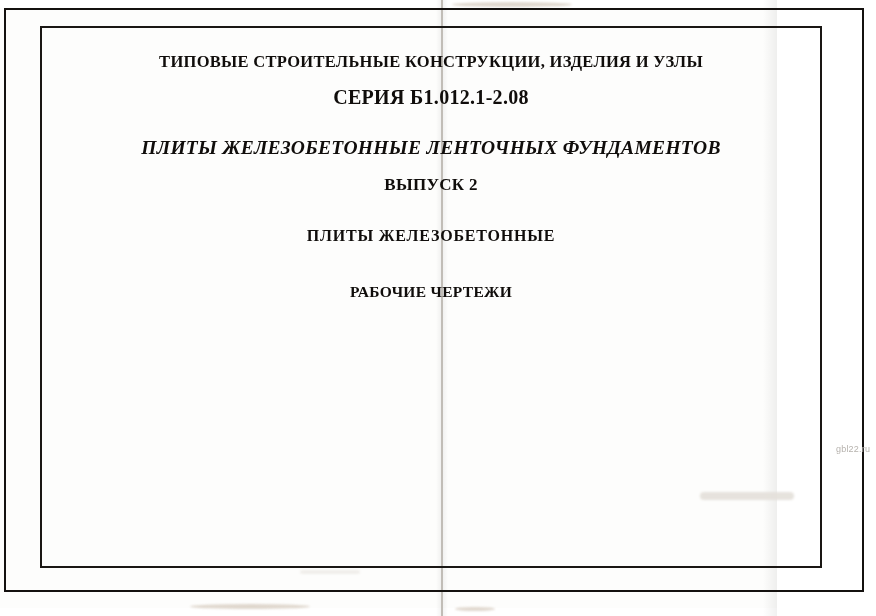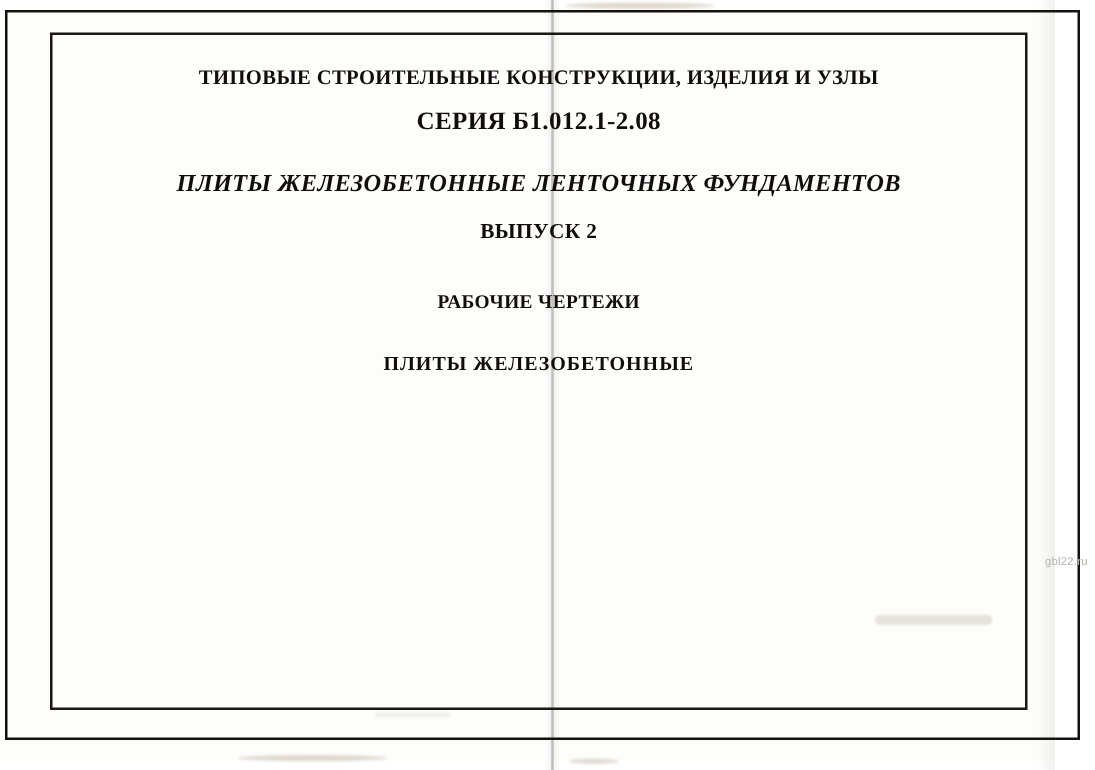--- a/index.html
+++ b/index.html
@@ -12,23 +12,24 @@
     height: 616px;
     overflow: hidden;
     font-family: "Liberation Serif", serif;
   }
 
   
   #scan {
     position: absolute;
     left: 0;
     top: 0;
-    width: 844px;
+    width: 741px;
     height: 616px;
     background: #fdfdfc;
+    padding-left: 36px;
   }
 
   
   .edge-band {
     position: absolute;
     left: 0;
     width: 876px;
     height: 8px;
     background: #ffffff;
   }
@@ -152,22 +153,22 @@
   <div class="right-shade"></div>
 
   <div class="page-outline"></div>
   <div class="page-outline inner"></div>
 
   <div class="titles">
     <div class="line l1">ТИПОВЫЕ СТРОИТЕЛЬНЫЕ КОНСТРУКЦИИ, ИЗДЕЛИЯ И УЗЛЫ</div>
     <div class="line l2">СЕРИЯ Б1.012.1-2.08</div>
     <div class="line l3">ПЛИТЫ ЖЕЛЕЗОБЕТОННЫЕ ЛЕНТОЧНЫХ ФУНДАМЕНТОВ</div>
     <div class="line l4">ВЫПУСК 2</div>
+    <div class="line l5">ПЛИТЫ  ЖЕЛЕЗОБЕТОННЫЕ</div>
     <div class="line l6">РАБОЧИЕ ЧЕРТЕЖИ</div>
-    <div class="line l5">ПЛИТЫ  ЖЕЛЕЗОБЕТОННЫЕ</div>
   </div>
 
   <div class="blotch b1"></div>
   <div class="blotch b2"></div>
 
   <div class="watermark">gbl22.ru</div>
 
 </div>
 
 </body></html>

